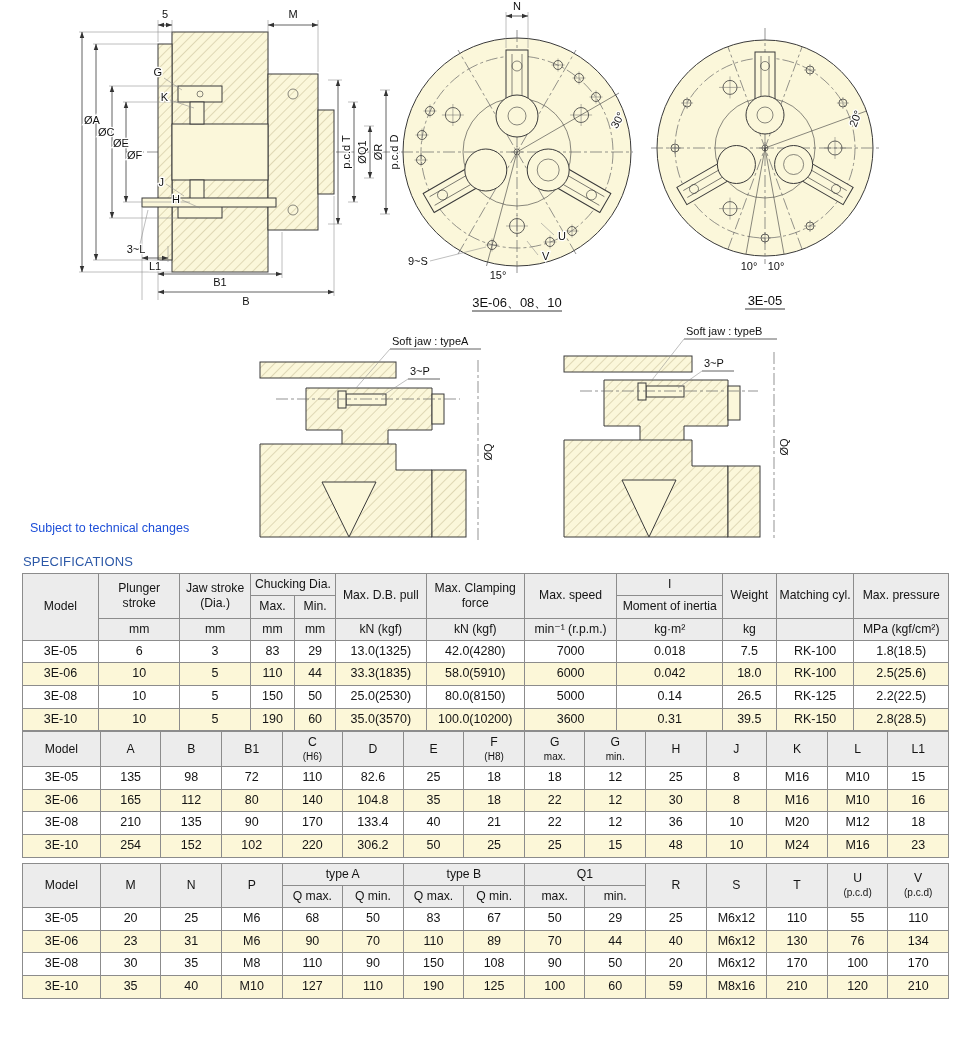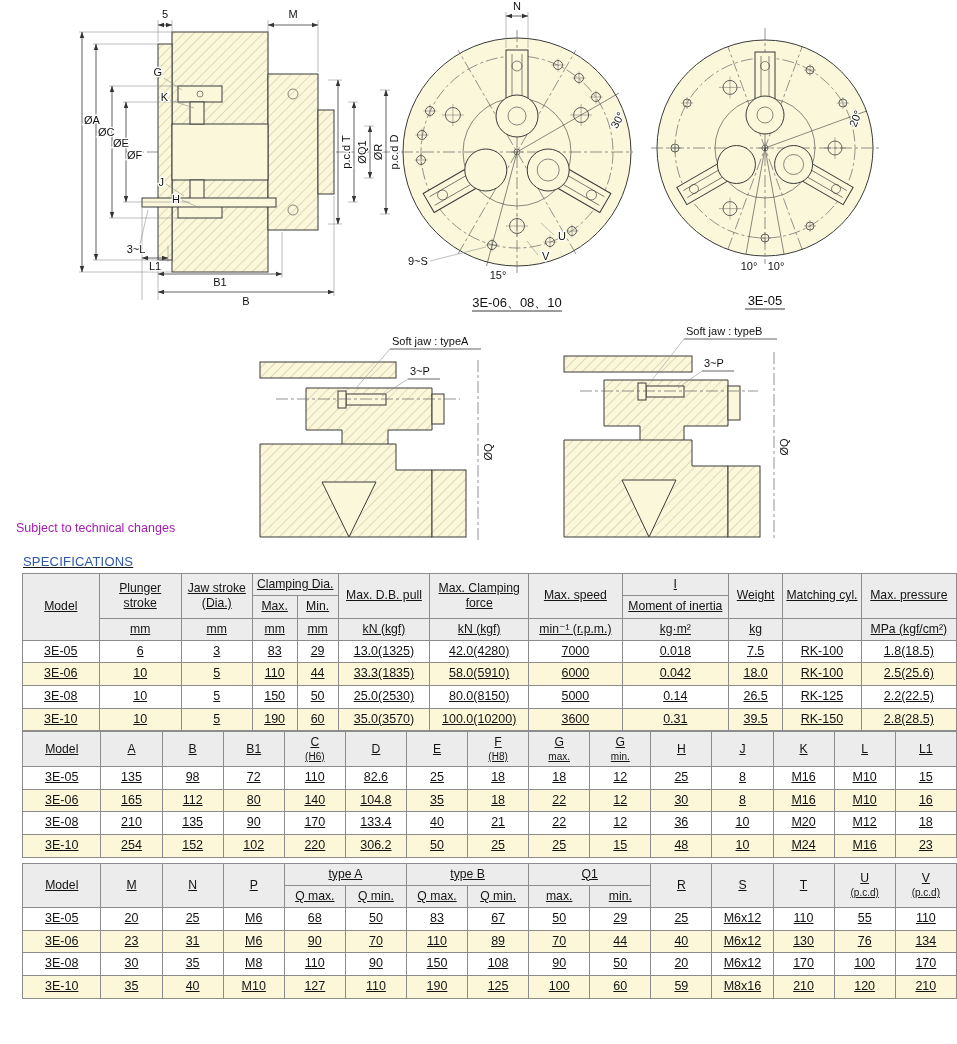--- a/index.html
+++ b/index.html
@@ -5,22 +5,22 @@
   * { margin:0; padding:0; box-sizing:border-box; }
   html,body { width:957px; height:1044px; background:#fff; overflow:hidden;
     font-family:"Liberation Sans","DejaVu Sans",sans-serif; color:#141414; }
   .drawings { position:relative; height:548px; }
   .drawings svg { position:absolute; }
   #side-view { left:66px; top:2px; }
   #front1 { left:392px; top:0; }
   #front2 { left:645px; top:6px; }
   #jawA { left:246px; top:332px; }
   #jawB { left:552px; top:322px; }
-  .note { position:absolute; left:16px; top:521px; color:#a21caf; font-size:12.5px; }
-  .content { padding:0 0 0 22px;text-decoration:underline; }
+  .note { position:absolute; left:30px; top:521px; color:#1d4ed8; font-size:12.5px; }
+  .content { padding:0 8px 0 22px; }
   .section-heading { color:#2c58a7; font-size:13px; padding:6px 0 4px 1px; letter-spacing:.2px; }
   table { width:100%; border-collapse:collapse; table-layout:fixed; }
   th,td { border:1px solid #8c8c8c; text-align:center; vertical-align:middle;
     font-weight:normal; padding:3px 2px; font-size:12.5px; line-height:1.25; }
   thead th { background:#ececec; font-size:12.2px; }
   tbody tr:nth-child(even) { background:#fcf7d8; }
   .sub { font-size:10px; }
   #dim2 { margin-top:5px; }
   svg text { font-family:"Liberation Sans","DejaVu Sans",sans-serif; }
   .lbl { font-size:11px; fill:#111; stroke:#fff; stroke-width:2.6px; paint-order:stroke fill; }
@@ -377,21 +377,21 @@
         <col style="width:11.4%">
       <col style="width:5.8%">
         <col style="width:8.4%">
         <col style="width:10.2%">
     </colgroup>
     <thead>
       <tr>
         <th rowspan="3">Model</th>
         <th rowspan="2">Plunger stroke</th>
         <th rowspan="2">Jaw stroke (Dia.)</th>
-        <th colspan="2">Clamping Dia.</th>
+        <th colspan="2">Chucking Dia.</th>
         <th rowspan="2">Max. D.B. pull</th>
         <th rowspan="2">Max. Clamping force</th>
         <th rowspan="2">Max. speed</th>
         <th>I</th>
         <th rowspan="2">Weight</th>
         <th rowspan="2">Matching cyl.</th>
         <th rowspan="2">Max. pressure</th>
       </tr>
       <tr>
         <th>Max.</th>

